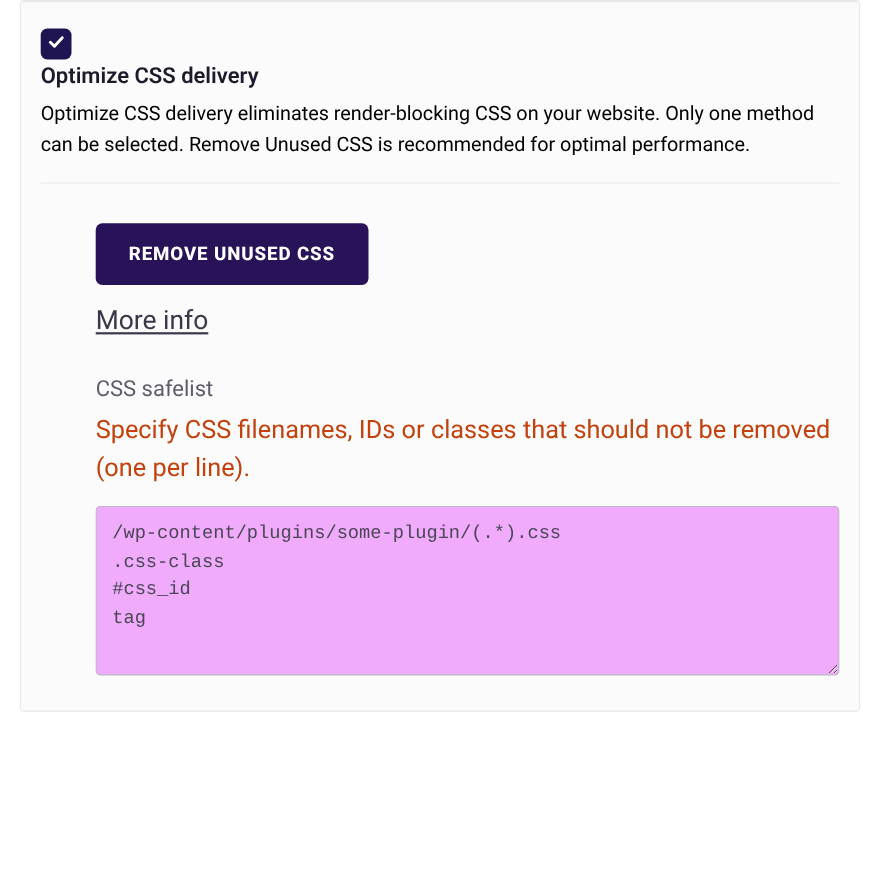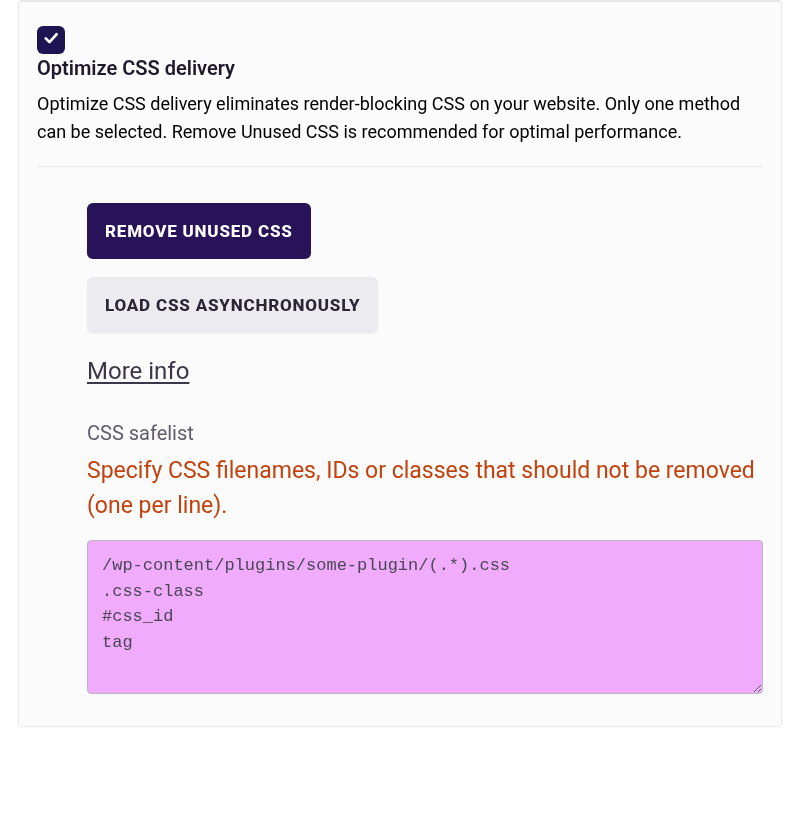--- a/index.html
+++ b/index.html
@@ -55,21 +55,21 @@
   }
   .divider-inner {
     margin: 0 18px;
     border-top: 1px solid #e8e8ea;
   }
   .sub-content {
     padding: 36px 18px 0 68px;
   }
   .btn {
     display: block;
-    padding: 18px 18px;
+    padding: 18px 30px;
     font-size: 17px;
     font-weight: 800;
     letter-spacing: 0.8px;
     border-radius: 6px;
     border: none;
     cursor: pointer;
     font-family: inherit;
     text-align: center;
   }
   .btn-primary {
@@ -143,21 +143,20 @@
       <div class="opt-desc">Optimize CSS delivery eliminates render-blocking CSS on your website. Only one method can be selected. Remove Unused CSS is recommended for optimal performance.</div>
     </div>
   </div>
 
   <div class="divider-inner"></div>
 
   <div class="sub-content">
 
     <button class="btn btn-primary">REMOVE UNUSED CSS</button>
 
-    <button class="btn btn-secondary">LOAD CSS ASYNCHRONOUSLY</button>
 
     <a href="#" class="more-link">More info</a>
 
     <div class="safelist-block">
       <div class="safelist-title">CSS safelist</div>
       <div class="safelist-desc">Specify CSS filenames, IDs or classes that should not be removed (one per line).</div>
       <textarea class="safelist-textarea" rows="5" style="">/wp-content/plugins/some-plugin/(.*).css
 .css-class
 #css_id
 tag</textarea>

